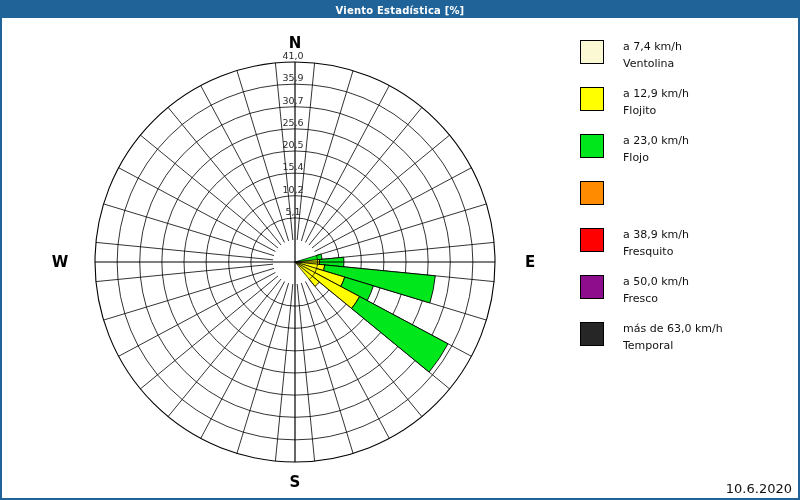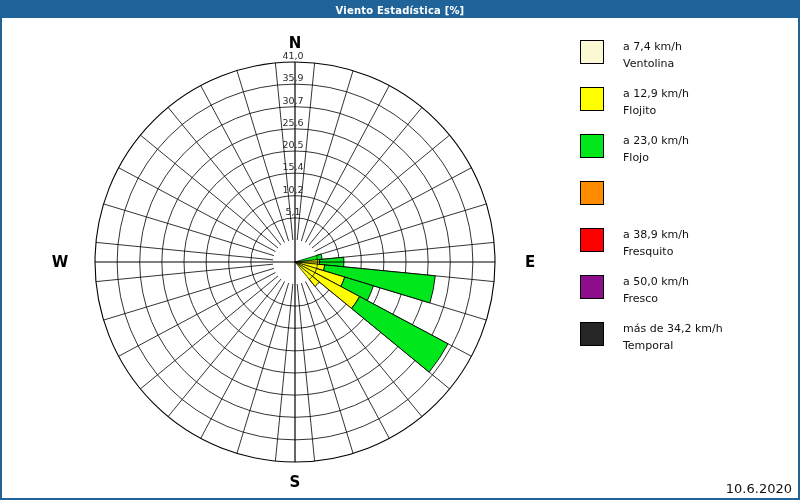--- a/index.html
+++ b/index.html
@@ -205,20 +205,20 @@
         <div class="legend-row">
           <div class="legend-swatch" style="background: rgb(255, 0, 0);"></div>
           <div class="legend-text"><span>a 38,9 km/h</span><span class="legend-line2">Fresquito</span></div>
         </div>
         <div class="legend-row">
           <div class="legend-swatch" style="background: rgb(141, 13, 141);"></div>
           <div class="legend-text"><span>a 50,0 km/h</span><span class="legend-line2">Fresco</span></div>
         </div>
         <div class="legend-row">
           <div class="legend-swatch" style="background: rgb(38, 38, 38);"></div>
-          <div class="legend-text"><span>más de 34,2 km/h</span><span class="legend-line2">Temporal</span></div>
+          <div class="legend-text"><span>más de 63,0 km/h</span><span class="legend-line2">Temporal</span></div>
         </div>
       </div>
 
     <div id="datestamp">10.6.2020</div>
 
   </div>
 </div>
 
 </body></html>

